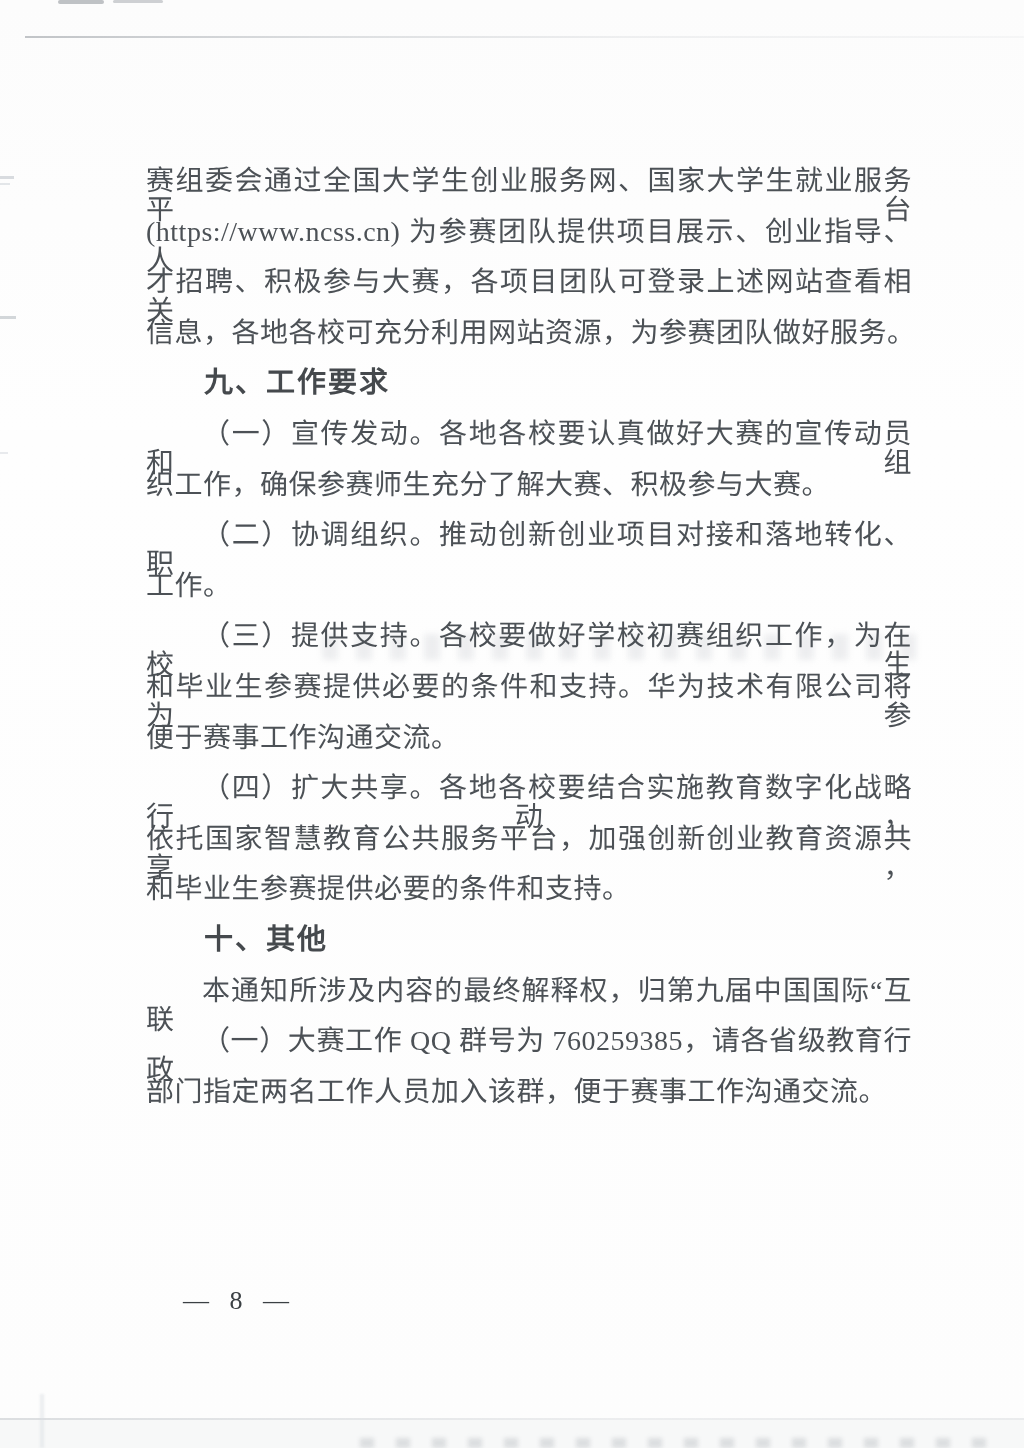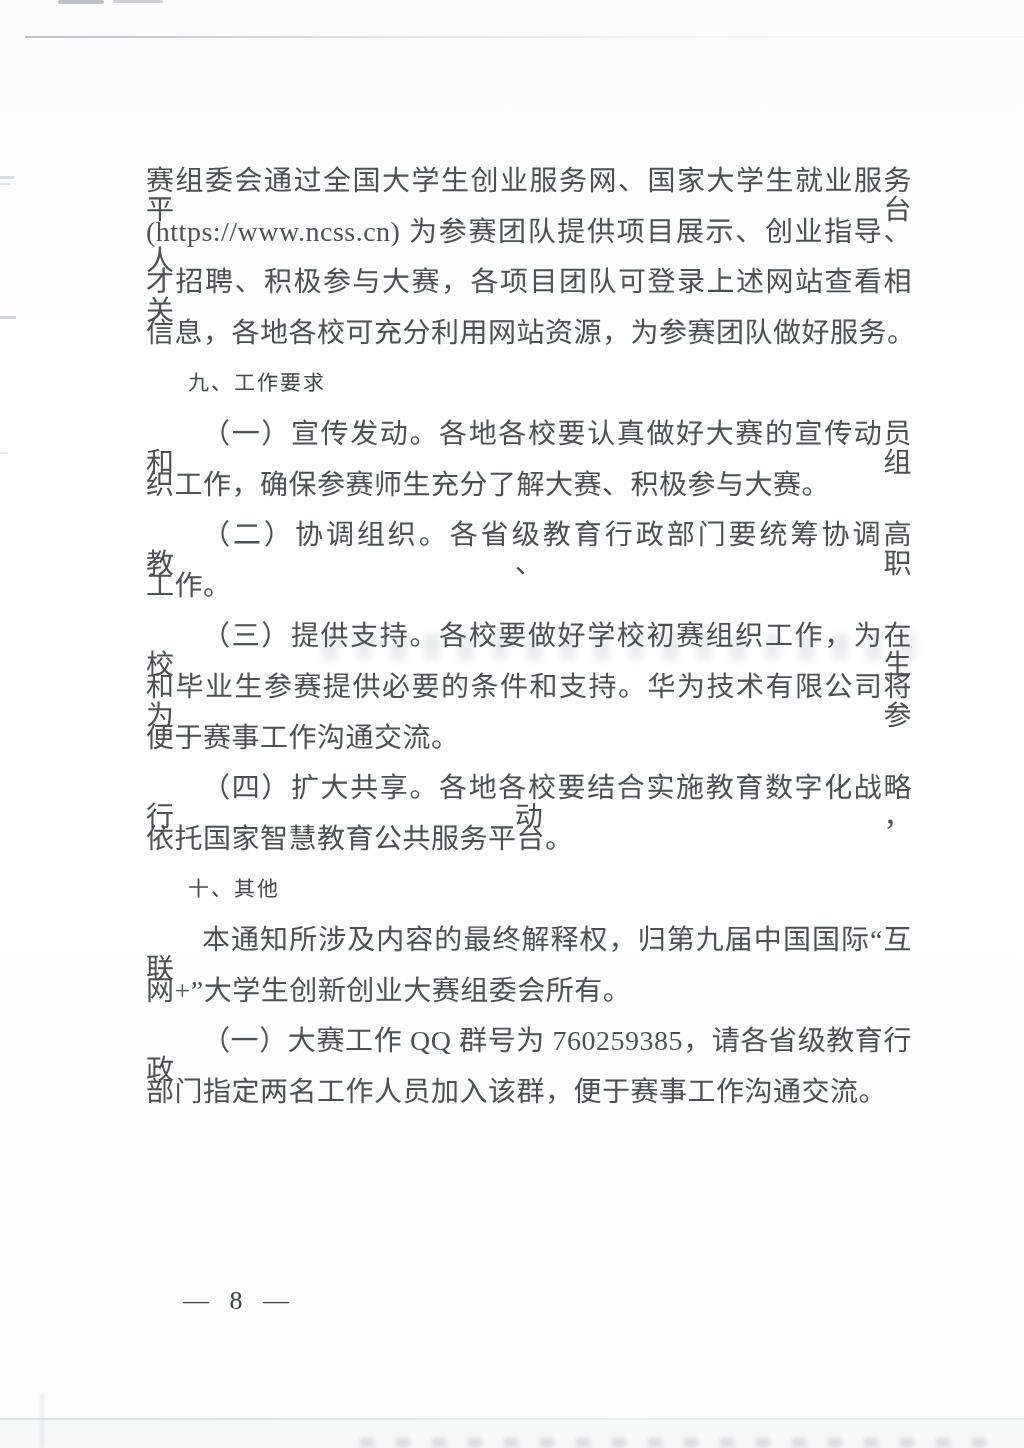--- a/index.html
+++ b/index.html
@@ -34,23 +34,23 @@
     letter-spacing: 0.5px;
   }
   .line.fill {
     white-space: normal;
     text-align: justify;
     text-align-last: justify;
   }
   .line.indent { text-indent: 2em; }
   .line.heading {
     font-family: "Liberation Sans", "DejaVu Sans", sans-serif;
-    font-weight: 400;
+    font-weight: 700;
     color: var(--ink-heading, #45494d);
-    font-size: 21px;
+    font-size: 29px;
     letter-spacing: 2px;
   }
   .page-number {
     position: absolute;
     left: 183px;
     top: 1286px;
     font-size: 26px;
     color: #3b4044;
     letter-spacing: 7px;
     font-family: "Liberation Serif", "DejaVu Serif", serif;
@@ -107,29 +107,29 @@
   <div class="artifact bottom-corner-mark"></div>
 
   <div class="content" id="content">
       <div class="line fill">赛组委会通过全国大学生创业服务网、国家大学生就业服务平台</div>
       <div class="line fill">(https://www.ncss.cn) 为参赛团队提供项目展示、创业指导、人</div>
       <div class="line fill">才招聘、积极参与大赛，各项目团队可登录上述网站查看相关</div>
       <div class="line">信息，各地各校可充分利用网站资源，为参赛团队做好服务。</div>
       <div class="line heading indent">九、工作要求</div>
       <div class="line indent fill">（一）宣传发动。各地各校要认真做好大赛的宣传动员和组</div>
       <div class="line">织工作，确保参赛师生充分了解大赛、积极参与大赛。</div>
-      <div class="line indent fill">（二）协调组织。各省级教育行政部门要统筹协调高教、职</div>
+      <div class="line indent fill">（二）协调组织。推动创新创业项目对接和落地转化、职</div>
       <div class="line">工作。</div>
       <div class="line indent fill">（三）提供支持。各校要做好学校初赛组织工作，为在校生</div>
       <div class="line fill">和毕业生参赛提供必要的条件和支持。华为技术有限公司将为参</div>
       <div class="line">便于赛事工作沟通交流。</div>
       <div class="line indent fill">（四）扩大共享。各地各校要结合实施教育数字化战略行动，</div>
-      <div class="line">依托国家智慧教育公共服务平台。</div>
+      <div class="line fill">依托国家智慧教育公共服务平台，加强创新创业教育资源共享，</div>
+      <div class="line">和毕业生参赛提供必要的条件和支持。</div>
       <div class="line heading indent">十、其他</div>
       <div class="line indent fill">本通知所涉及内容的最终解释权，归第九届中国国际“互联</div>
-      <div class="line">网+”大学生创新创业大赛组委会所有。</div>
       <div class="line indent fill">（一）大赛工作 QQ 群号为 760259385，请各省级教育行政</div>
       <div class="line">部门指定两名工作人员加入该群，便于赛事工作沟通交流。</div>
     </div>
 
   <div class="page-number">— 8 —</div>
 
 </div>
 
 </body></html>

